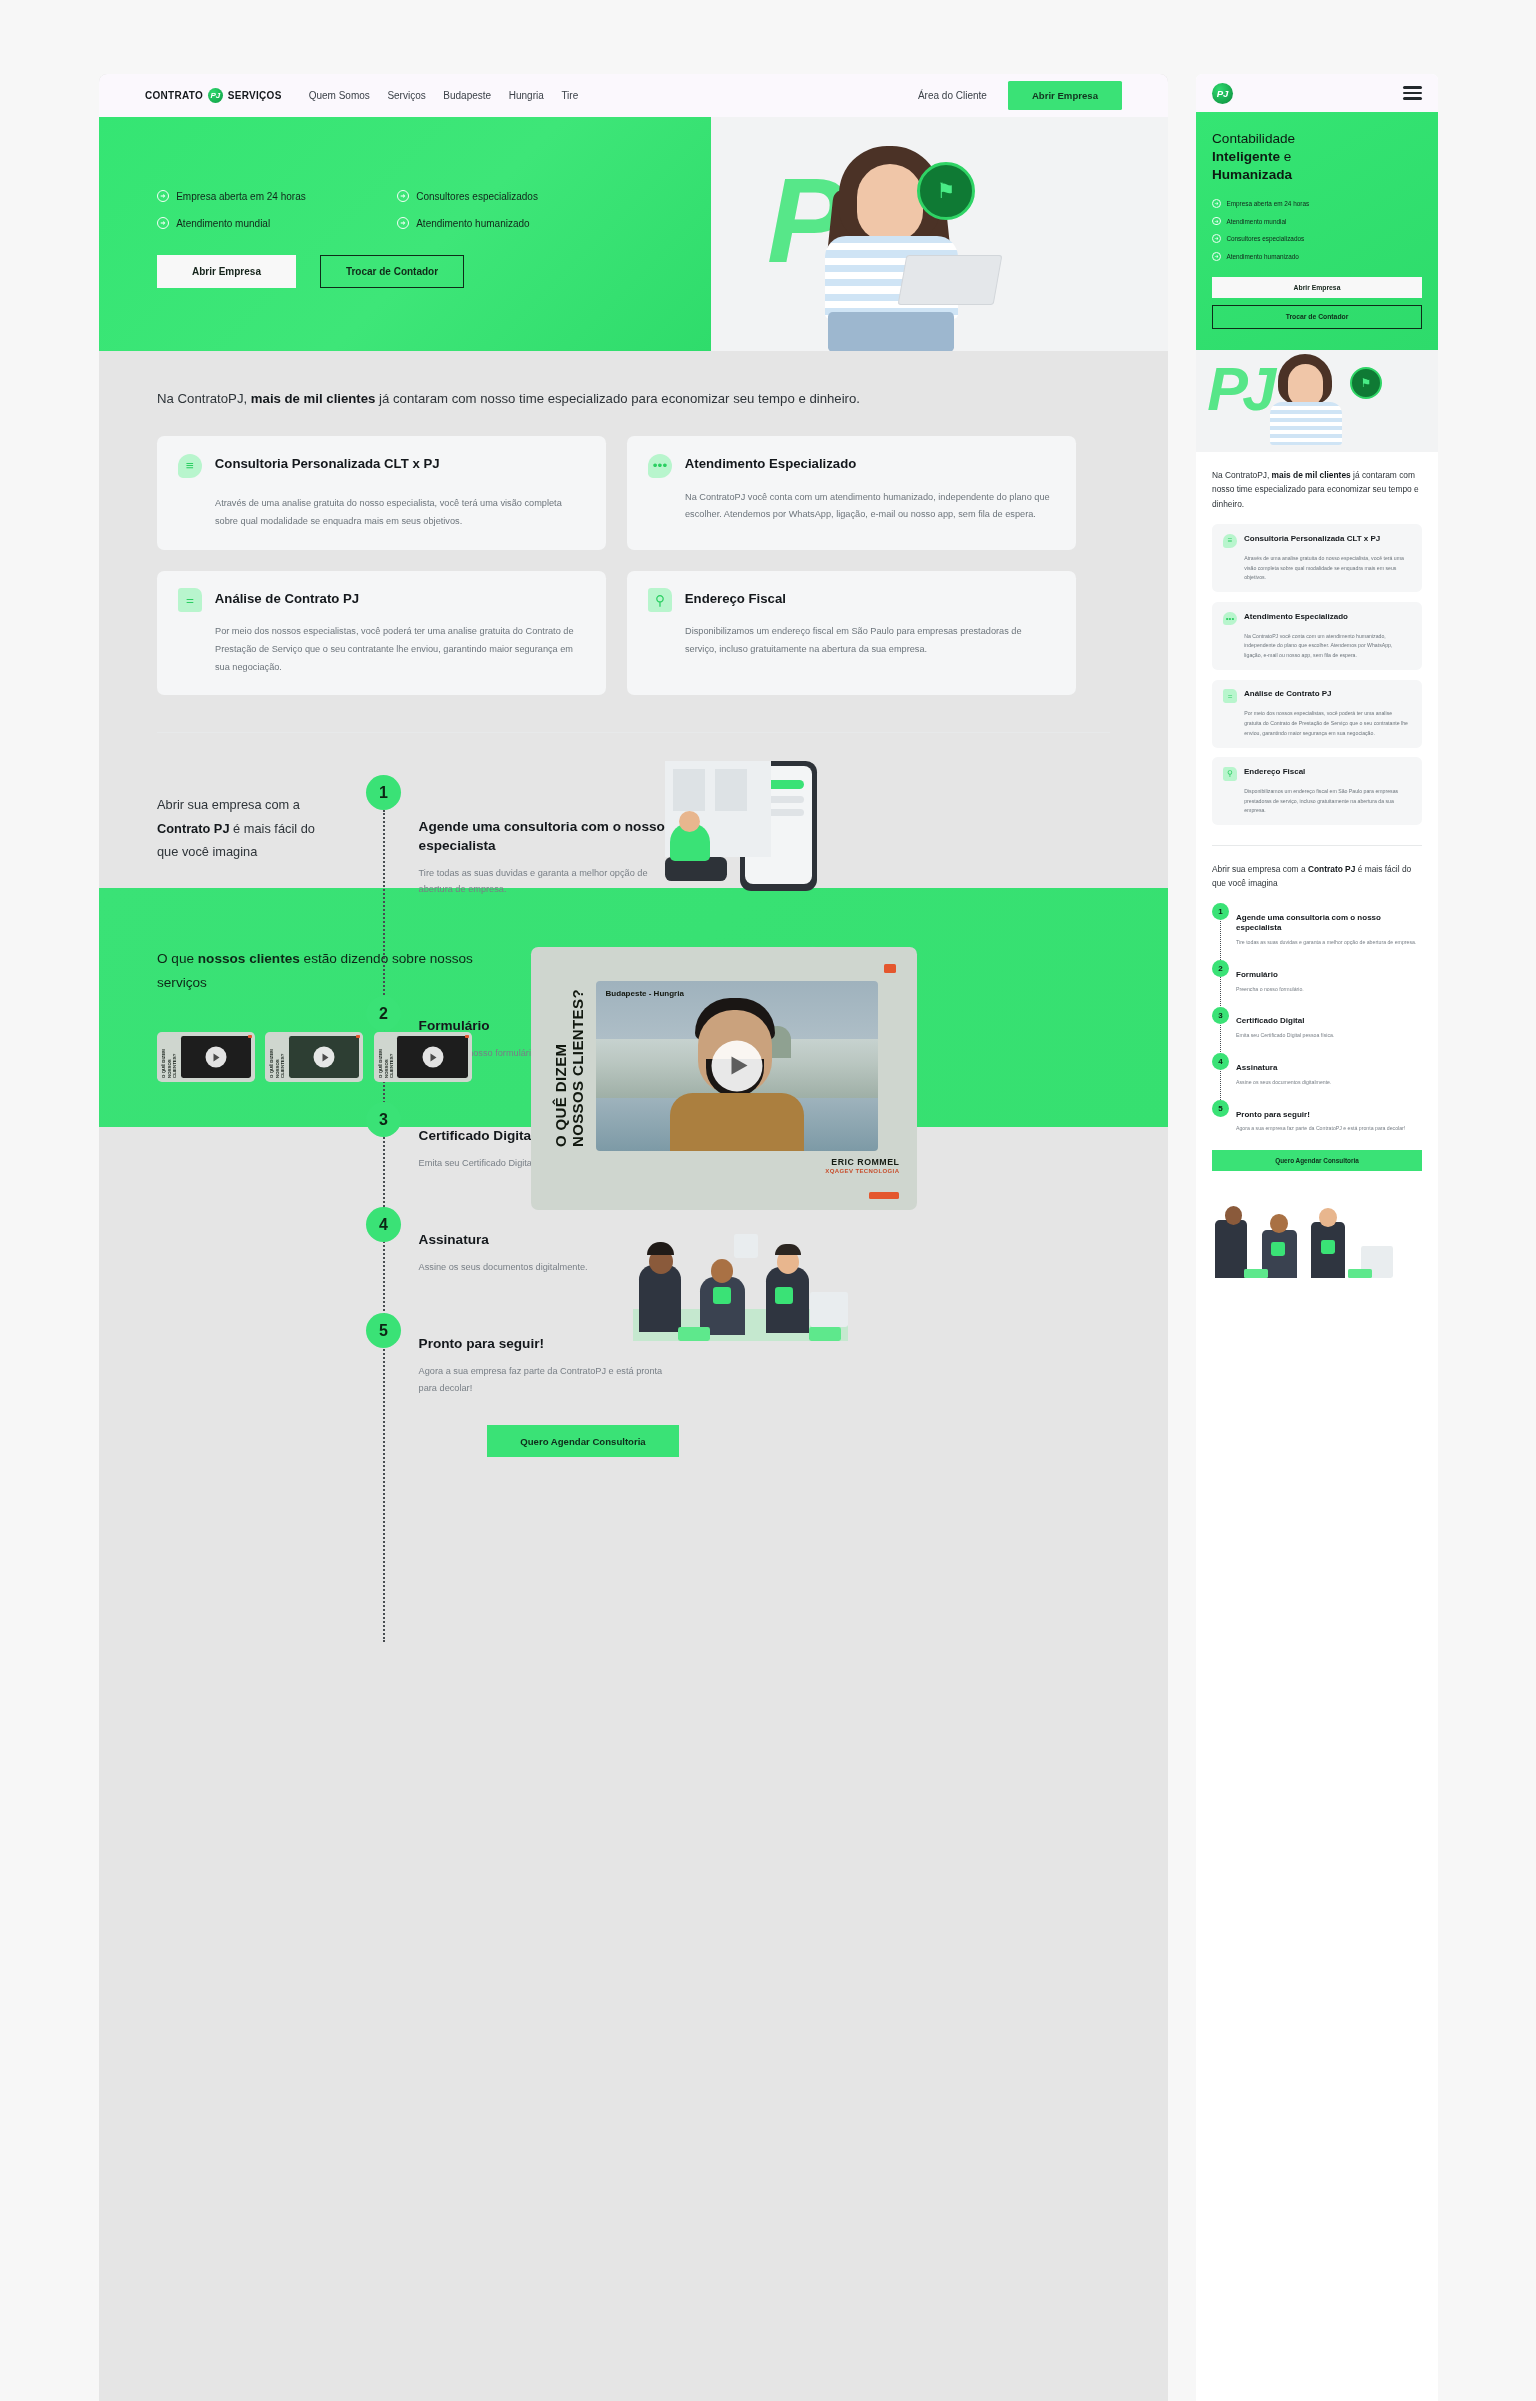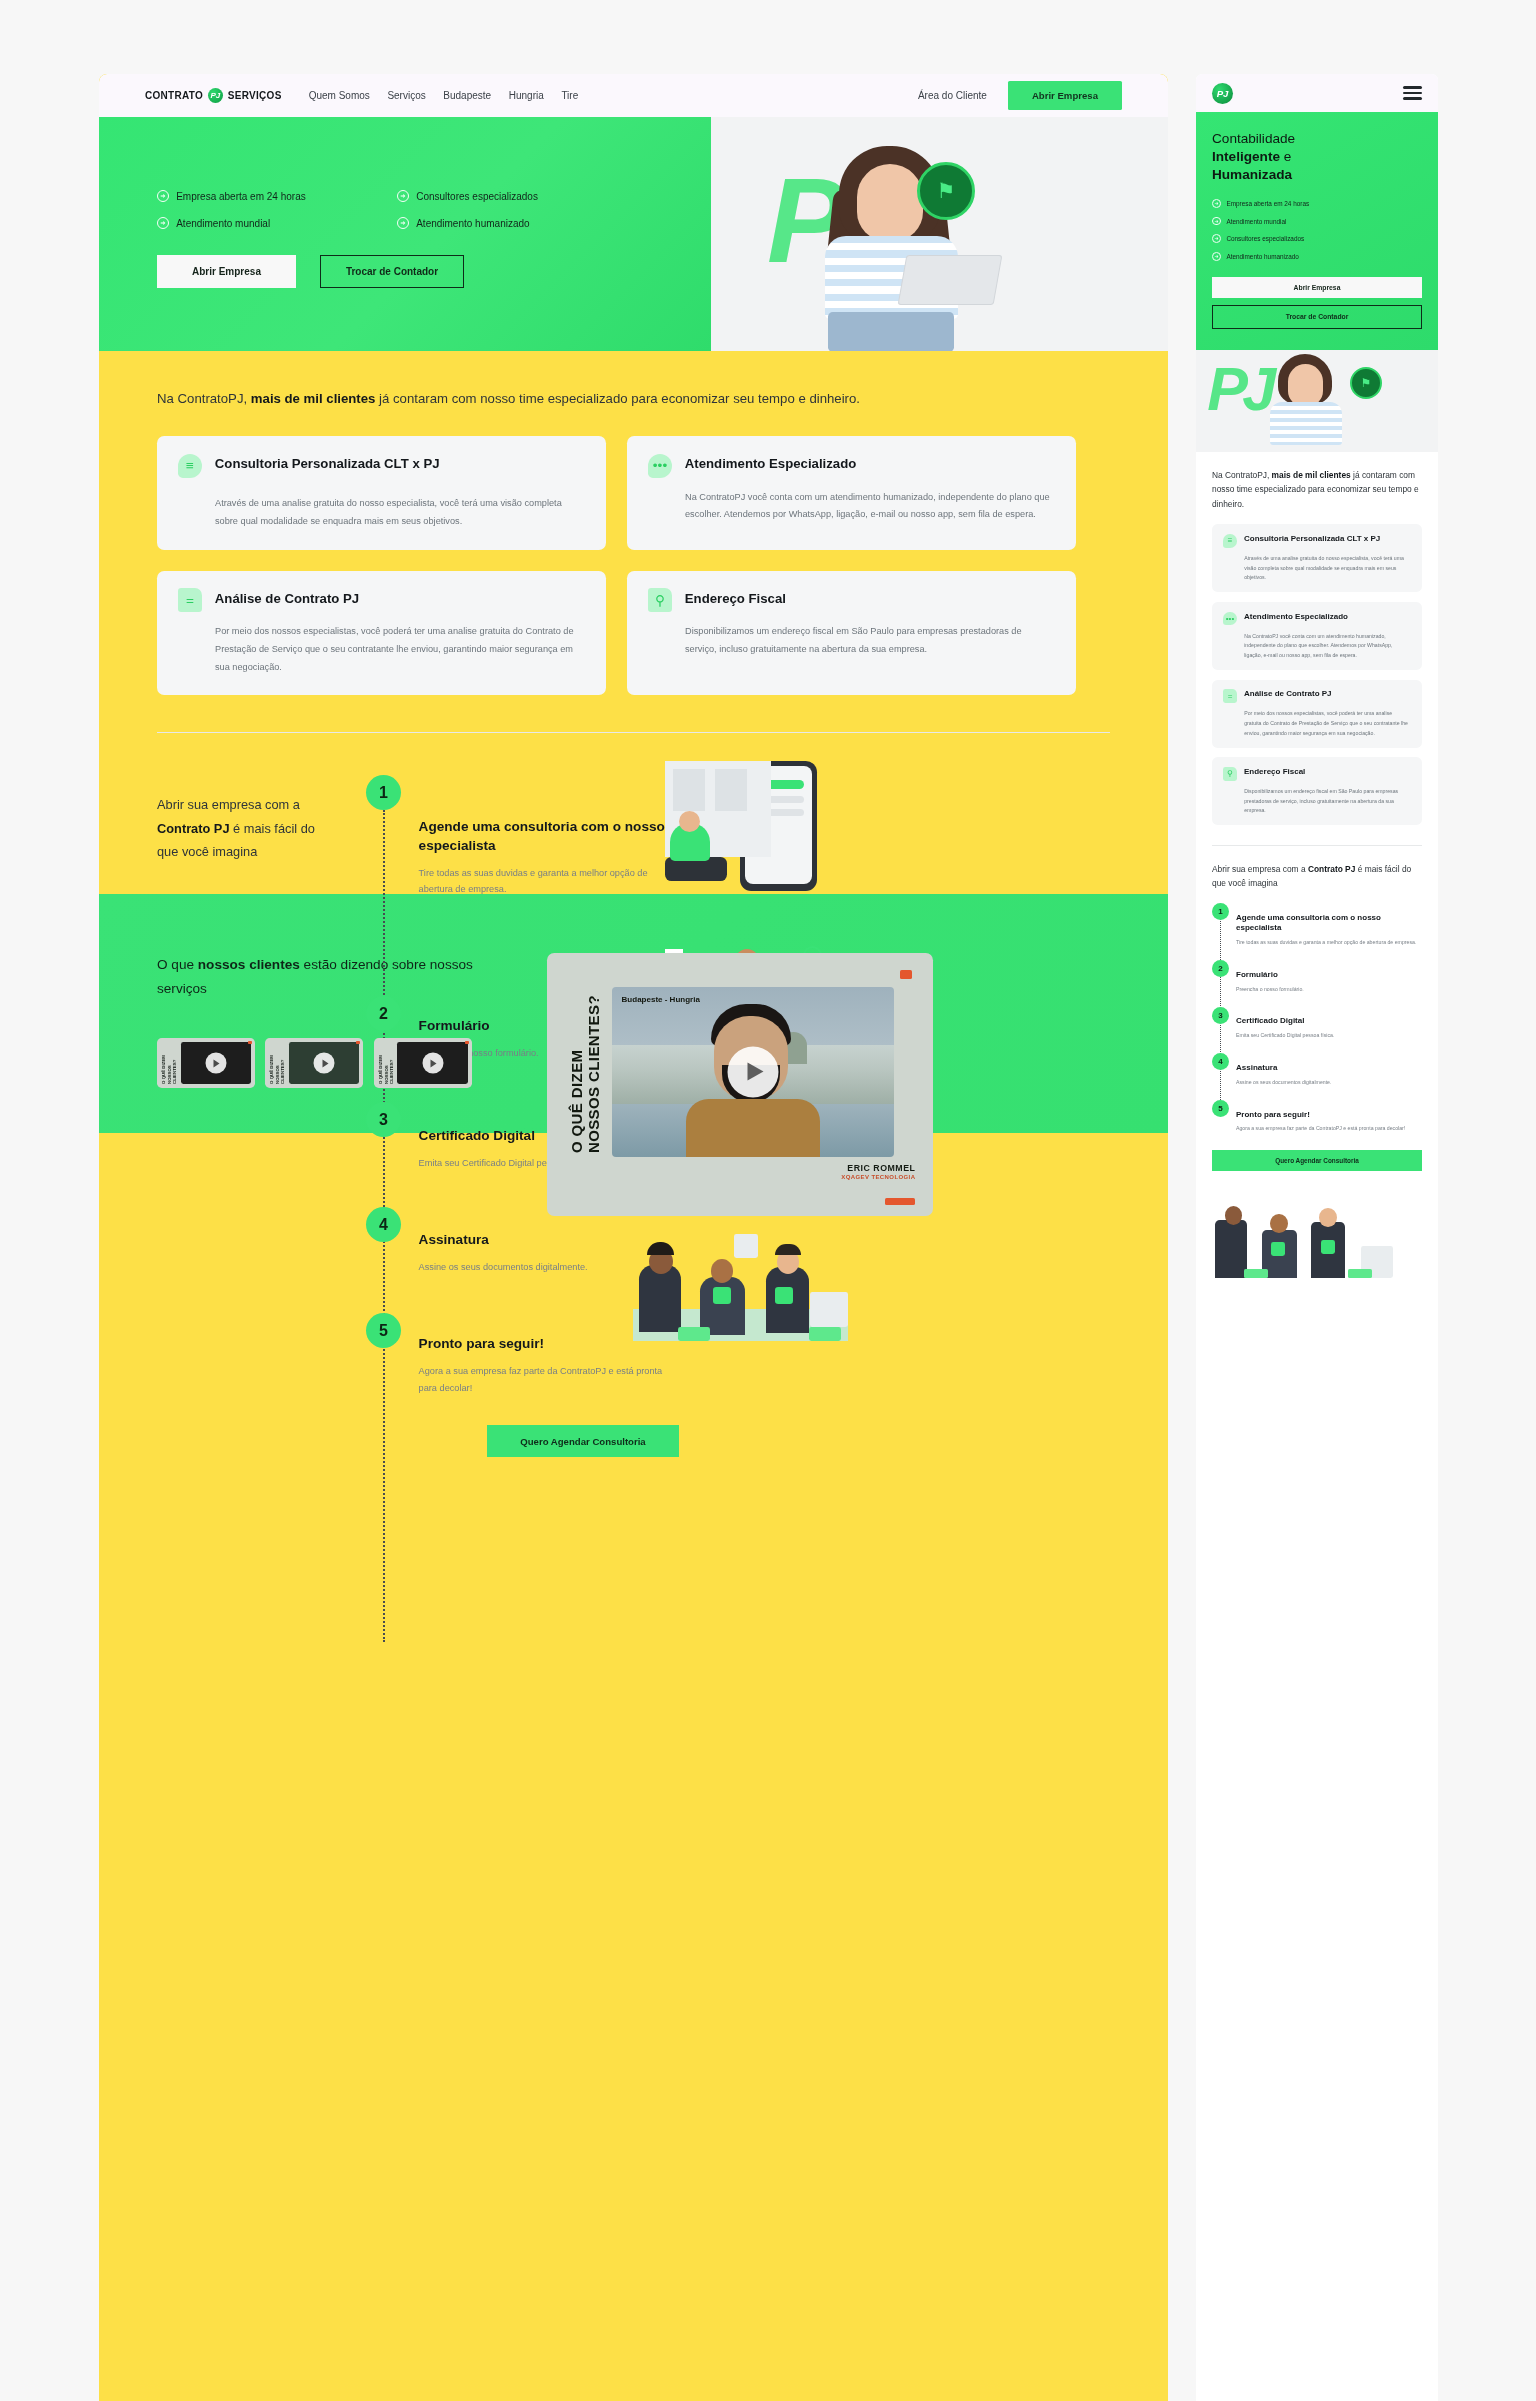--- a/index.html
+++ b/index.html
@@ -9,21 +9,21 @@
     font-family:"Liberation Sans", sans-serif;
     color:#22262a;
     overflow:hidden;
   }
   .page { position:relative; width:1537px; height:2401px; }
 
   
   .desktop {
     position:absolute; left:99px; top:74px;
     width:1069px; height:2328px;
-    background:#fde047;
+    background:#e5e5e5;
     border-radius:8px 8px 0 0;
     overflow:hidden;
   }
 
   
   .navbar {
     height:43px; background:#fbf8fd;
     display:flex; align-items:center; padding:0 46px;
     border-radius:8px 8px 0 0;
   }
@@ -146,22 +146,22 @@
   .step-art { position:absolute; }
 
   .btn-agendar {
     position:absolute; left:384px; top:913px;
     background:#3ae276; color:#0f2d1b; font-size:9.6px; font-weight:bold;
     padding:10.4px 0; width:192px; text-align:center; border:none; cursor:pointer;
   }
 
   
   .testi {
-    margin-top:30px; background:linear-gradient(135deg,#3ae276,#36e070);
-    height:239px; padding:59px 58px 0 58px; display:flex;gap:16px;
+    margin-top:24px; background:linear-gradient(135deg,#3ae276,#36e070);
+    height:239px; padding:59px 58px 0 58px; display:flex;
   }
   .testi-left { width:320px; }
   .testi-title { font-size:13.6px; line-height:1.75; color:#0e2617; }
   .testi-title b { font-weight:bold; }
   .thumbs { display:flex; gap:10.4px; margin-top:38px; }
   .thumb {
     width:98px; height:50px; background:#cfd6cf; border-radius:4.8px;
     position:relative; display:flex; align-items:center; padding:4px;
   }
   .thumb-label {

